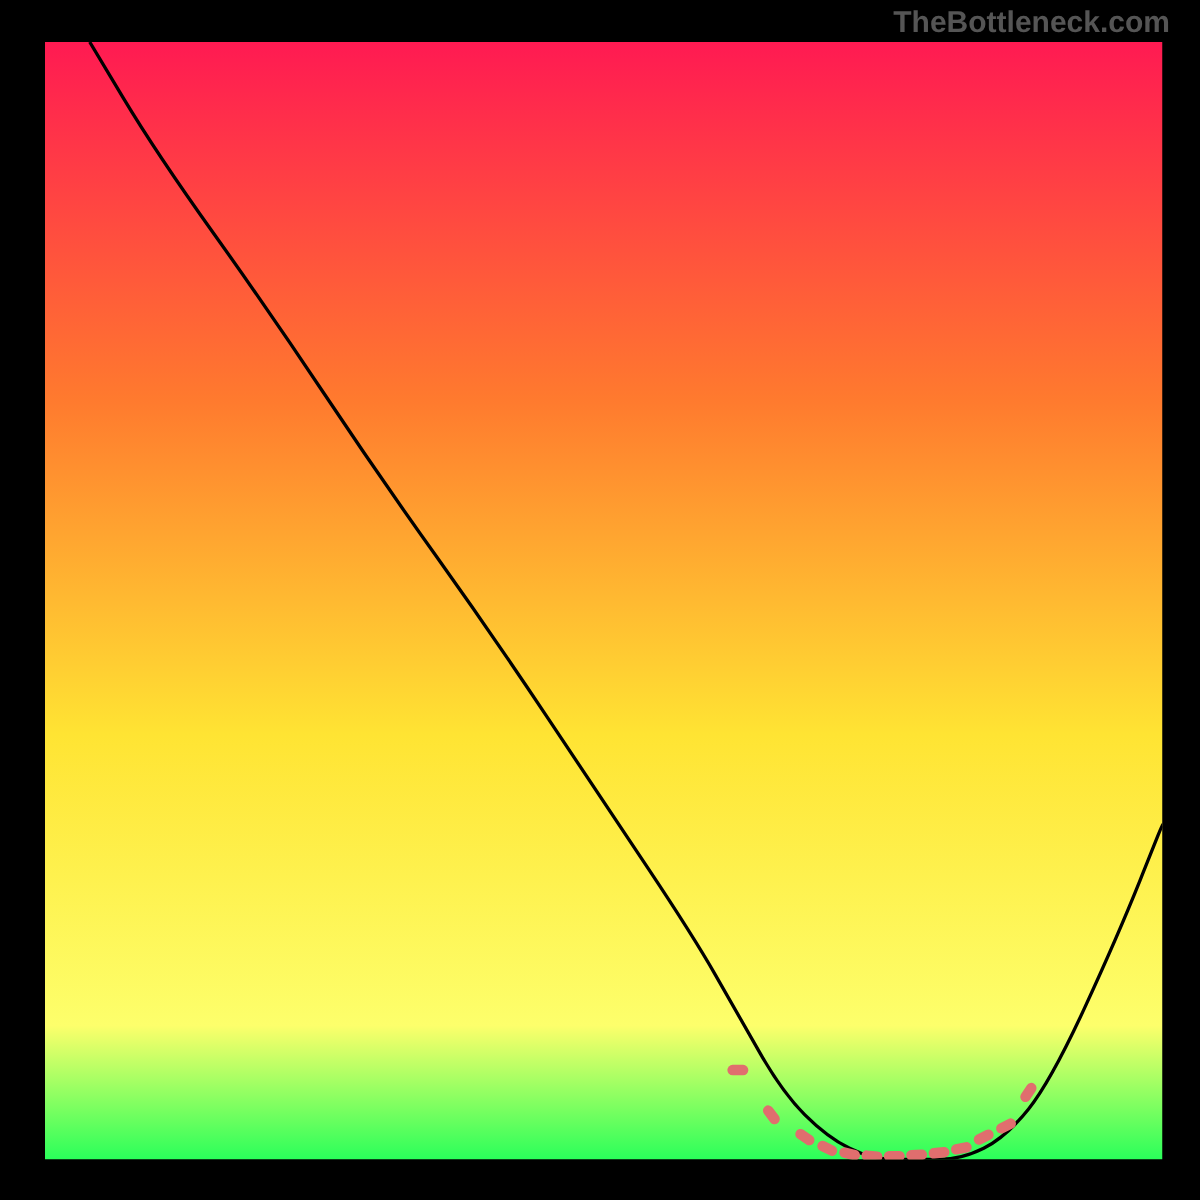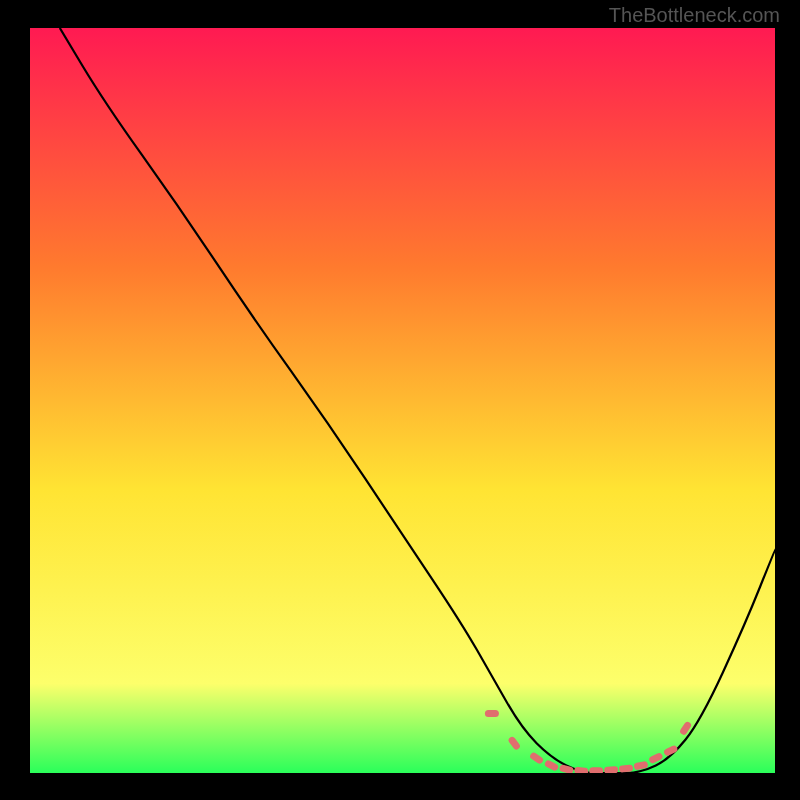--- a/index.html
+++ b/index.html
@@ -16,21 +16,21 @@
     width: 800px;
     height: 800px;
     background: #000;
   }
   .watermark {
     position: absolute;
     top: 4px;
     right: 20px;
     color: #555;
     font-size: 20px;
-    font-weight: normal;
+    font-weight: bold;
     z-index: 10;
     margin-left: 40px;
   }
   .plot-area {
     position: absolute;
     left: 30px;
     top: 28px;
     width: 745px;
     height: 745px;
   }

